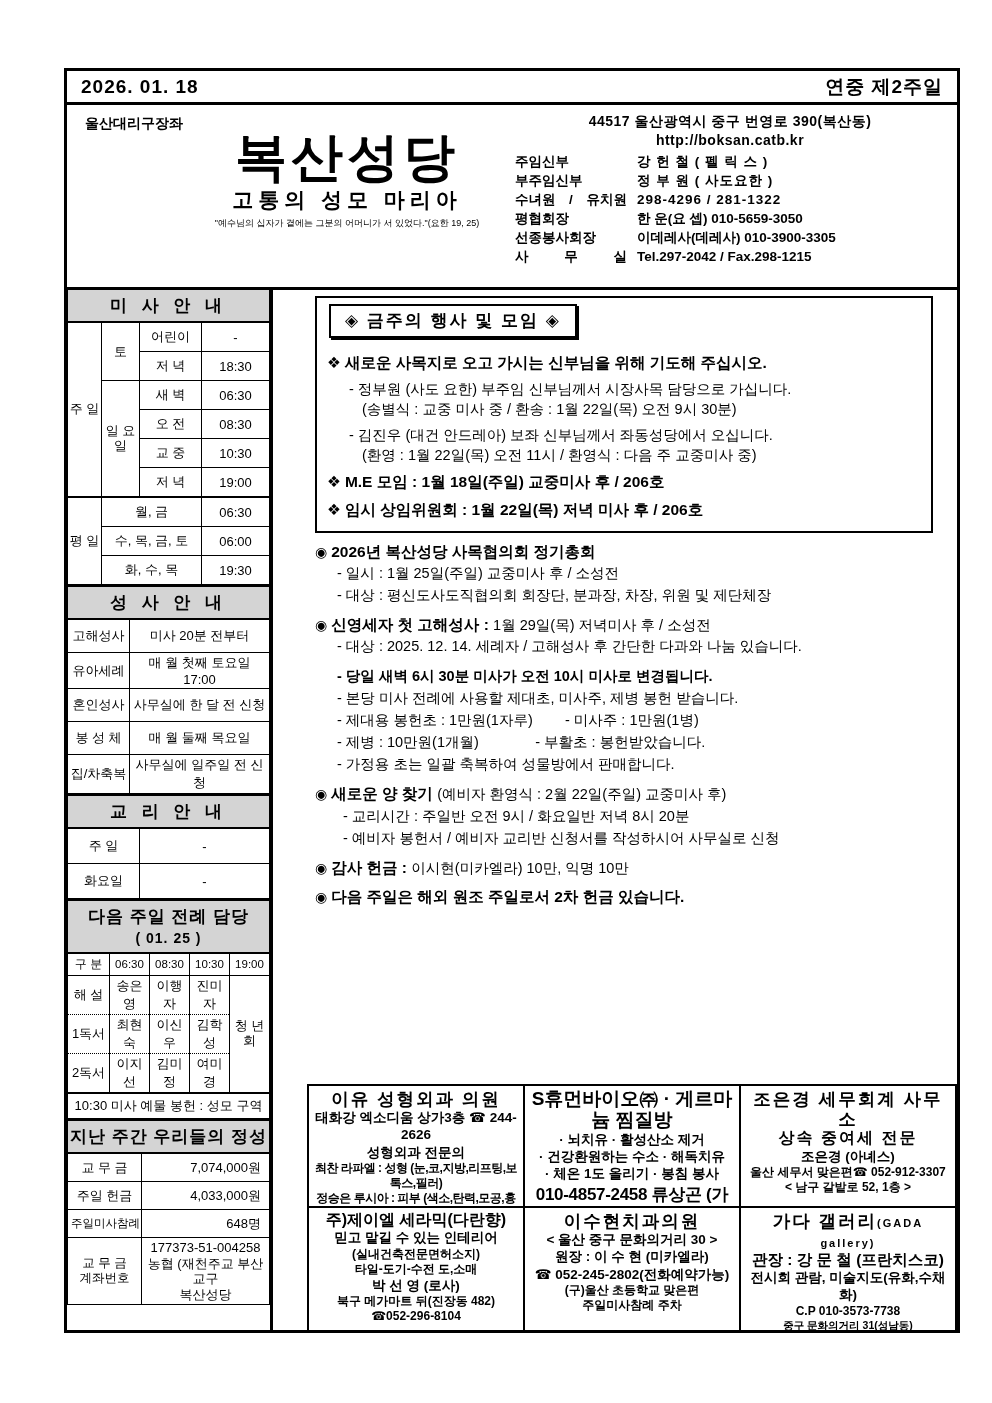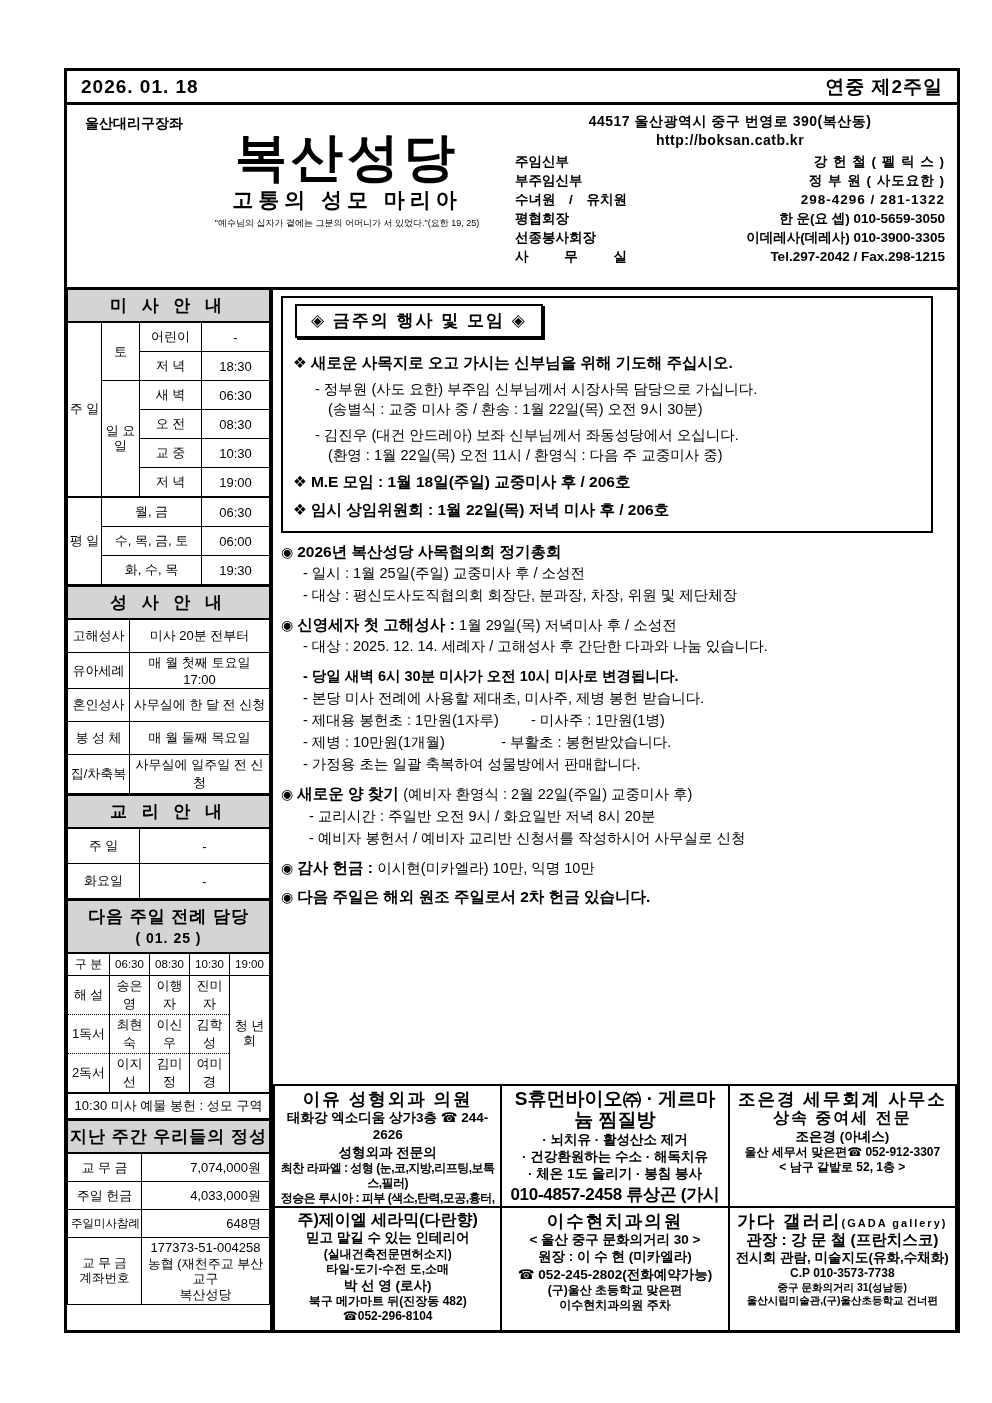--- a/index.html
+++ b/index.html
@@ -115,41 +115,42 @@
     padding: 0.5px 0;
     white-space: nowrap;
   }
   .contact td.lbl {
     width: 112px;
     text-align: justify;
     text-align-last: justify;
     padding-right: 10px;
   }
   .contact td.val {
-    text-align: right;
+    text-align: left;
   }
   .contact td.val.sp {
     letter-spacing: 1px;
   }
   
   .body-wrap {
     display: flex;
     height: calc(1265px - 34px - 185px - 6px);
   }
   .col-left {
     width: 206px;
     border-right: 3px solid #000;
     box-sizing: border-box;
     flex: 0 0 206px;
   }
   .col-right {
     flex: 1 1 auto;
     box-sizing: border-box;
     padding: 6px 24px 0 8px;
     position: relative;
+    margin-left: 34px;
   }
   
   table.lt {
     width: 100%;
     border-collapse: collapse;
     table-layout: fixed;
   }
   table.lt td, table.lt th {
     border: 1px solid #000;
     font-size: 13px;
@@ -651,21 +652,21 @@
             <div class="t3">북구 메가마트 뒤(진장동 482)</div>
             <div class="t3">☎052-296-8104</div>
           </div>
 
           <div class="ad">
             <div class="t1">이수현치과의원</div>
             <div class="t2">&lt; 울산 중구 문화의거리 30 &gt;</div>
             <div class="t2">원장 : 이 수 현 (미카엘라)</div>
             <div class="t2">☎ 052-245-2802(전화예약가능)</div>
             <div class="t3">(구)울산 초등학교 맞은편</div>
-            <div class="t3">이수현치과의원 주차</div>
+            <div class="t3">주일미사참례 주차</div>
           </div>
 
           <div class="ad">
             <div class="t1">
               <span>가다 갤러리</span><span class="small-sup">(GADA gallery)</span>
             </div>
             <div class="t1" style="font-size:15.5px;letter-spacing:0;">관장 : 강 문 철 (프란치스코)</div>
             <div class="t2">전시회 관람, 미술지도(유화,수채화)</div>
             <div class="t3">C.P 010-3573-7738</div>
             <div class="t4">중구 문화의거리 31(성남동)</div>

